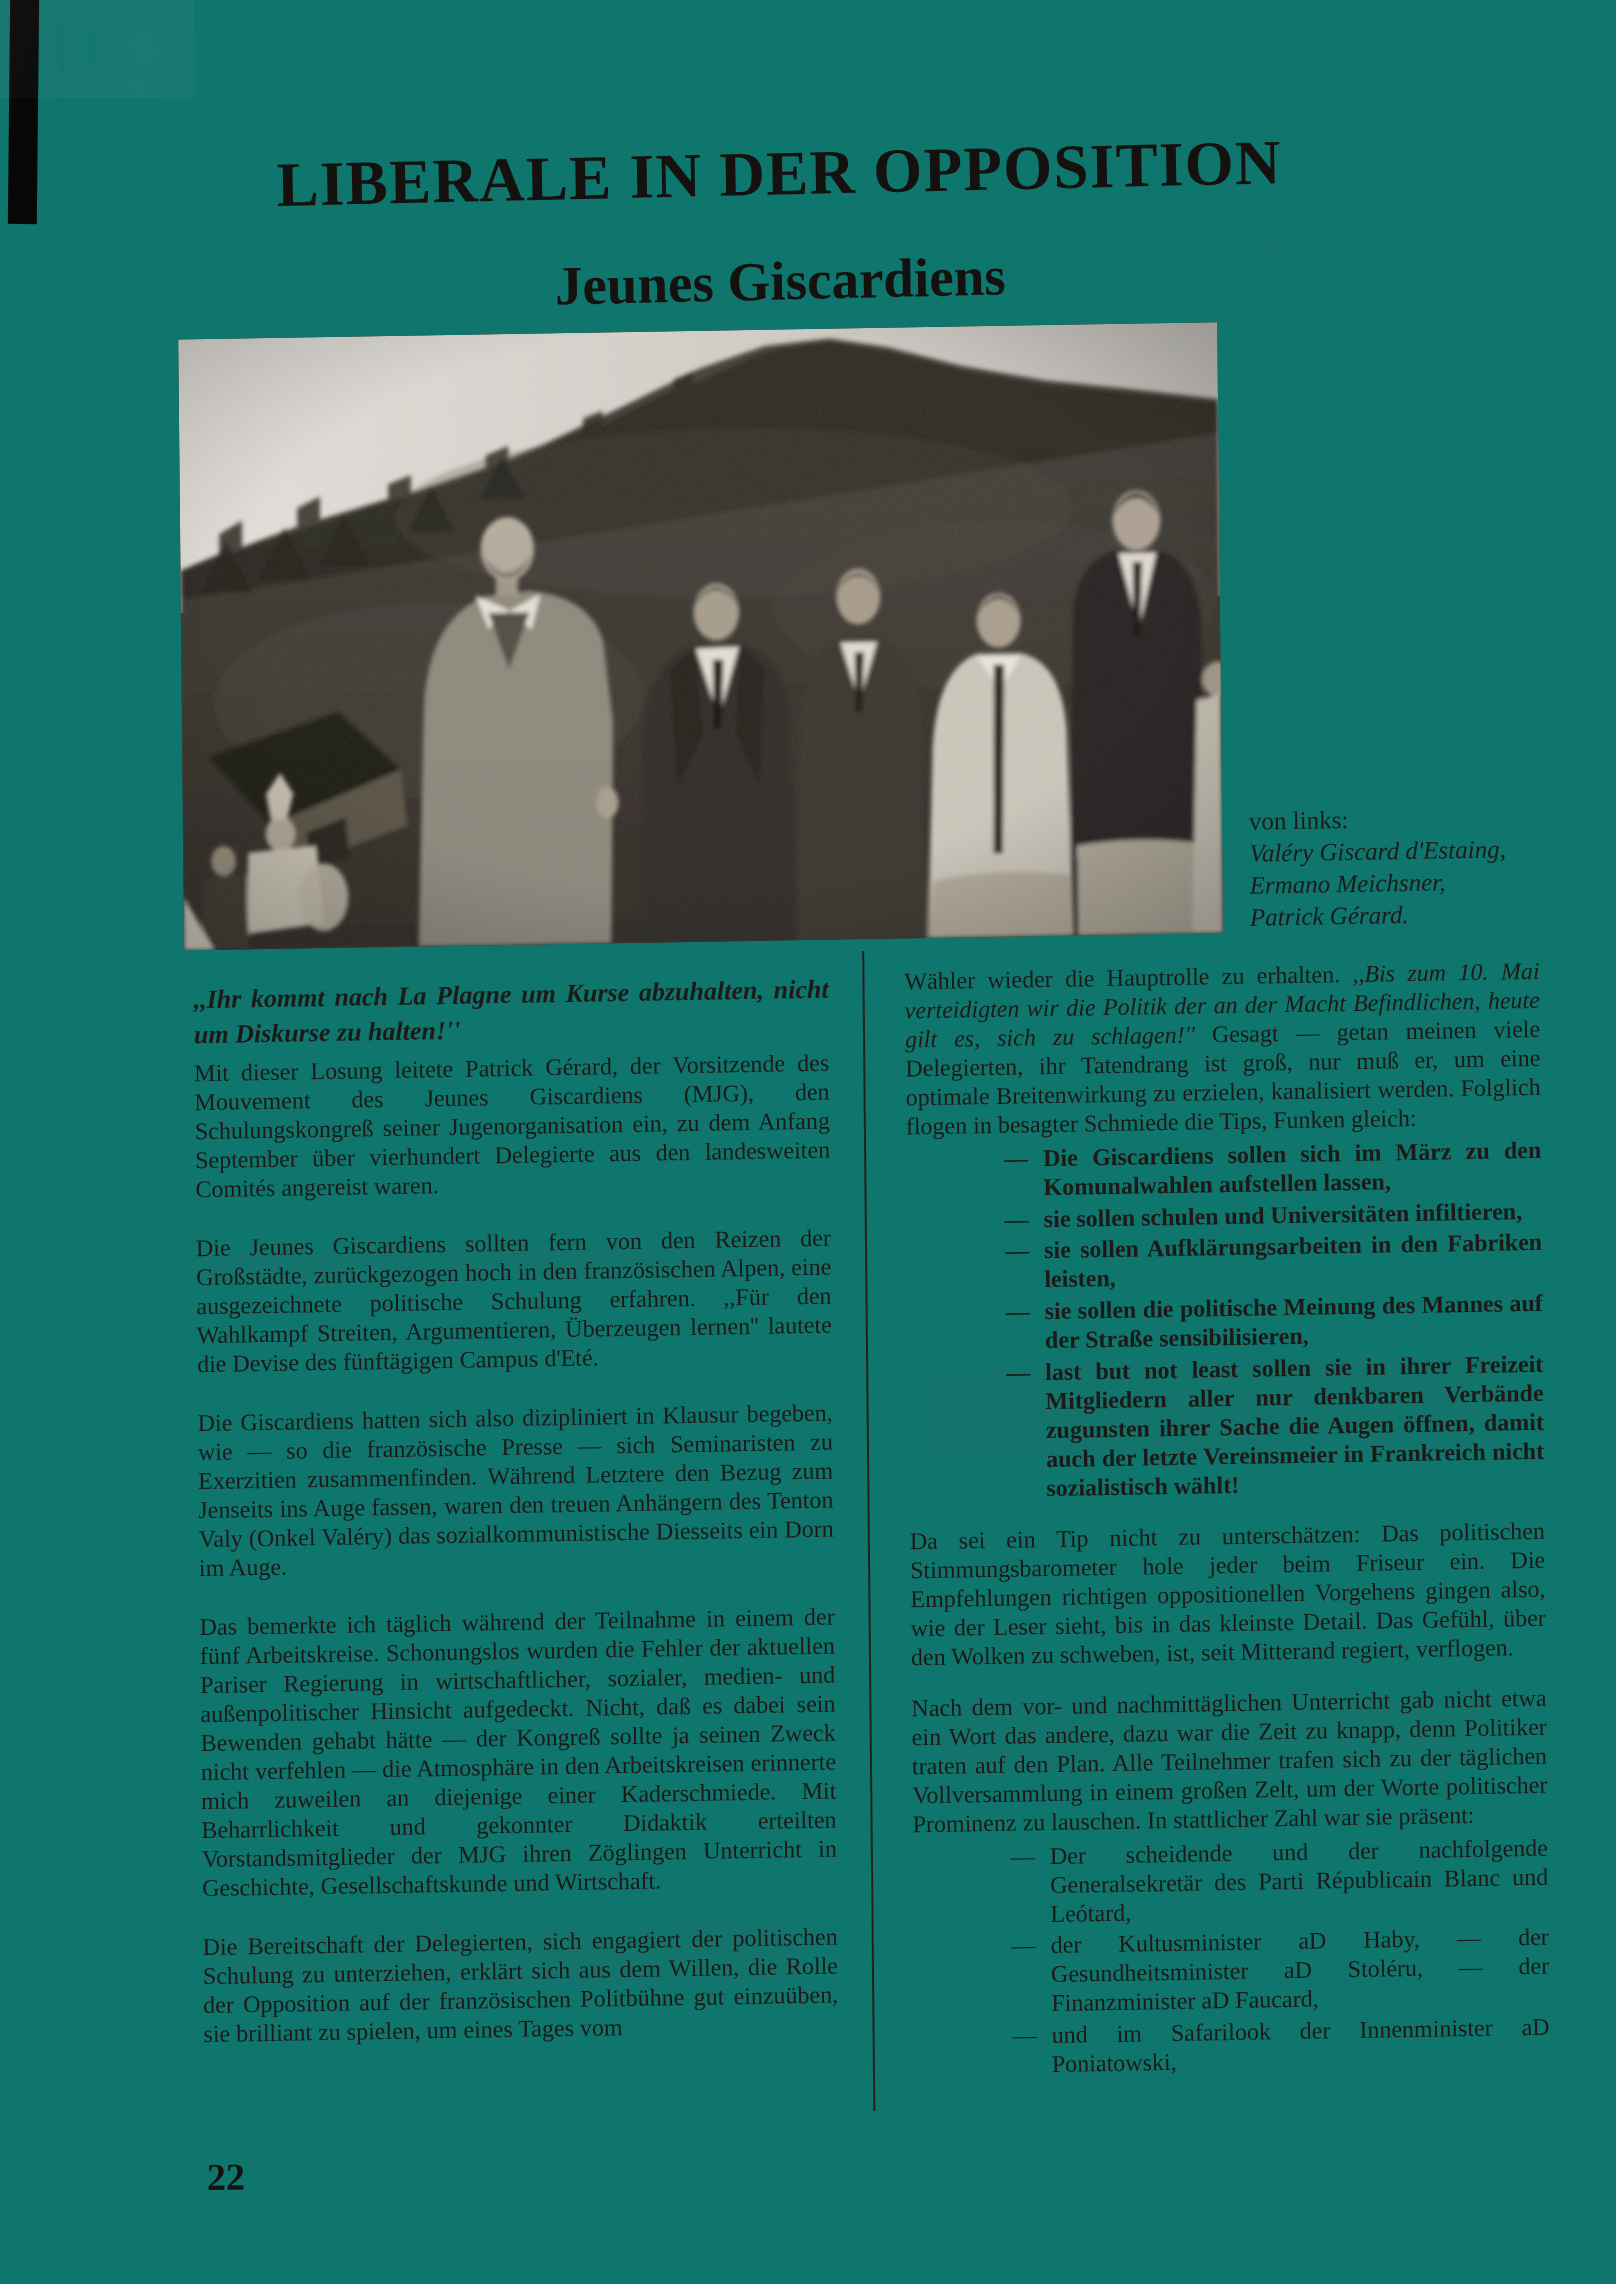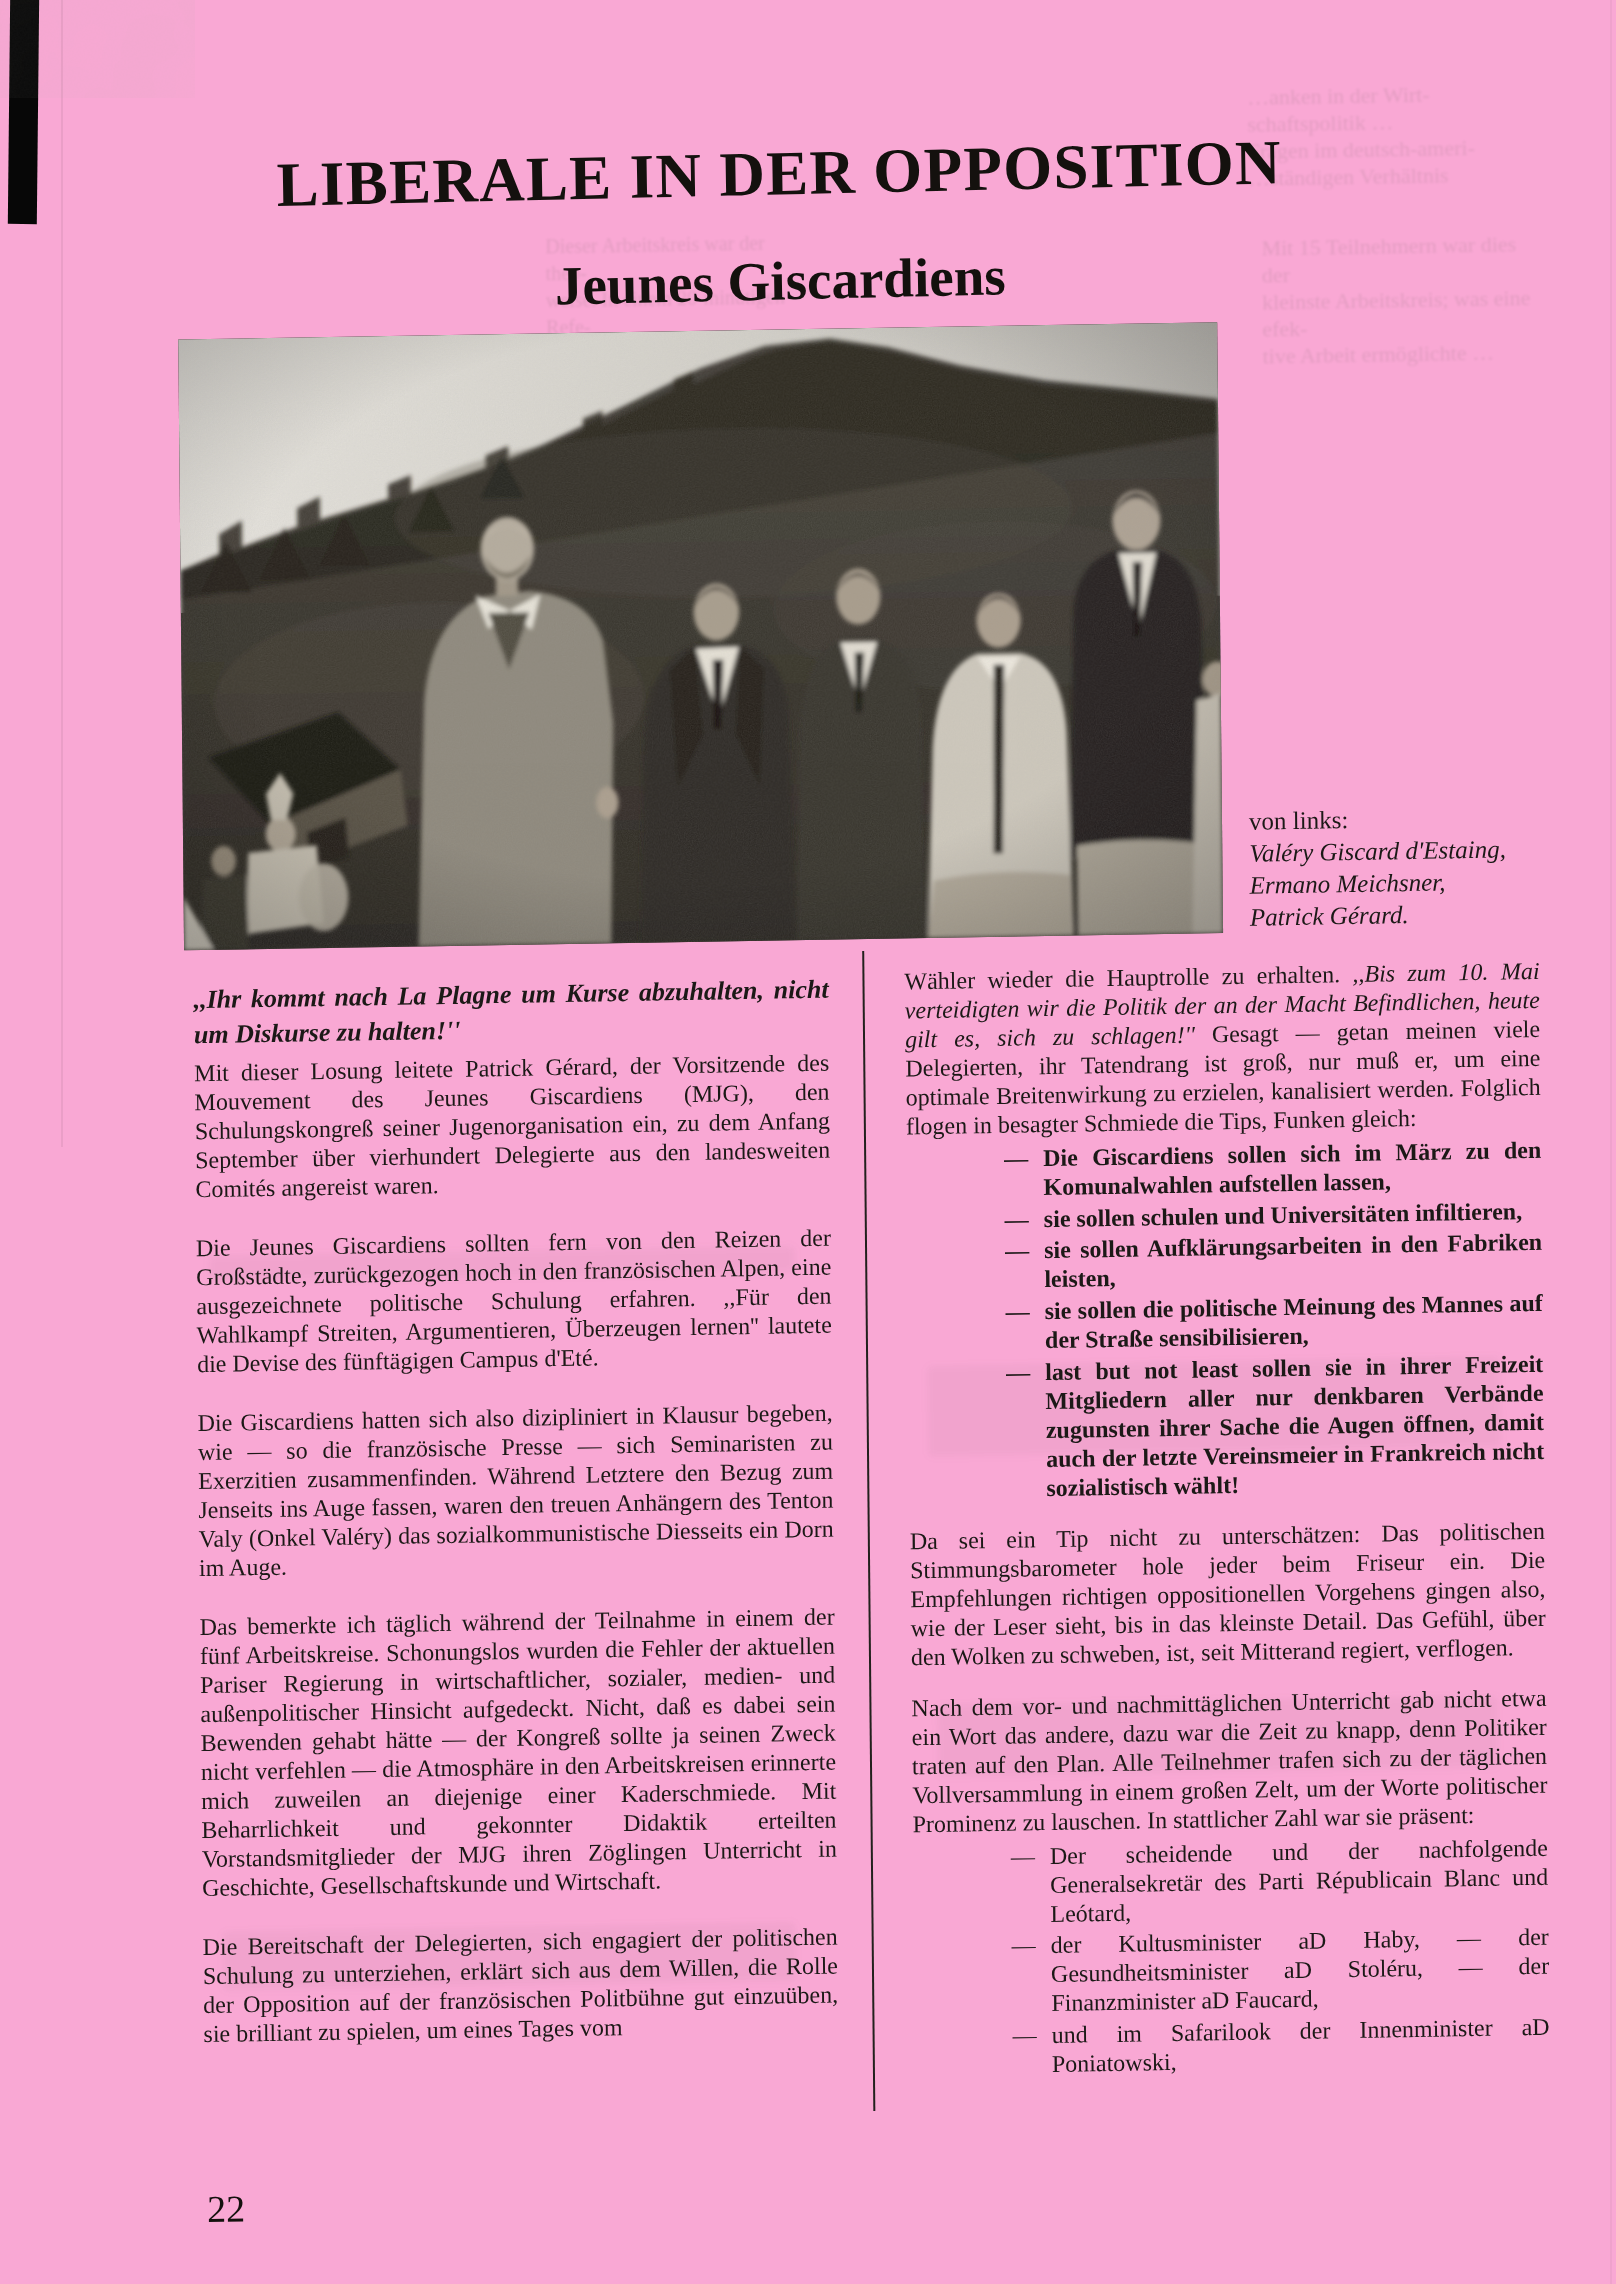--- a/index.html
+++ b/index.html
@@ -1,18 +1,18 @@
 <!DOCTYPE html>
 <html lang="de" style="font-size:10.4px"><head>
 <meta charset="utf-8">
 <style>
   html,body{margin:0;padding:0;background:#777;}
   .page{
     position:relative; width:1616px; height:2284px; overflow:hidden;
-    background:#f9a8d4;
+    background:#0f766e;
     font-family:"Liberation Serif", serif;
     color:#1c1917;
   }
   .paper-noise{position:absolute;inset:0;pointer-events:none;z-index:40;}
   .content{position:absolute;inset:0;transform:skewY(-0.95deg) skewX(0.55deg);transform-origin:808px 1140px;}
   
   .corner-bar{position:absolute;left:9px;top:-3.9px;width:29px;height:228px;background:#070707;transform:rotate(0.6deg);z-index:30;}
   .crease{position:absolute;left:61px;top:0;width:2px;height:1147px;background:rgba(60,55,50,0.08);}
   .edge-shade{position:absolute;right:3.9px;top:0;width:2.6px;height:2284px;background:rgba(60,55,50,0.05);}
 
@@ -44,21 +44,21 @@
   .rp{margin:22px 0 0 0;}
   .rp.first{margin-top:0;}
   .q{font-style:italic;}
 
   .hang-list{margin-top:5.2px;}
   .hang-item{display:flex;margin:0 0 2.6px 98px;}
   .hang-item .dash{flex:0 0 39px;}
   .hang-item .txt{flex:1;text-align:justify;}
   .tips .hang-item{font-weight:bold;}
 
-  .page-number{position:absolute;left:197px;top:2145px;font-size:38px;font-weight:normal;color:#14110e;margin-top:32px;}
+  .page-number{position:absolute;left:197px;top:2145px;font-size:38px;font-weight:bold;color:#14110e;}
 
   .ghost{position:absolute;color:#55524c;opacity:0.13;filter:blur(1.3px);font-size:20px;line-height:27px;}
   .ghost.big{font-size:22px;}
   .smudge{position:absolute;background:rgba(90,85,78,0.05);filter:blur(3.9px);border-radius:5.2px;}
 </style>
 </head>
 <body>
 
 <div class="page">
 

